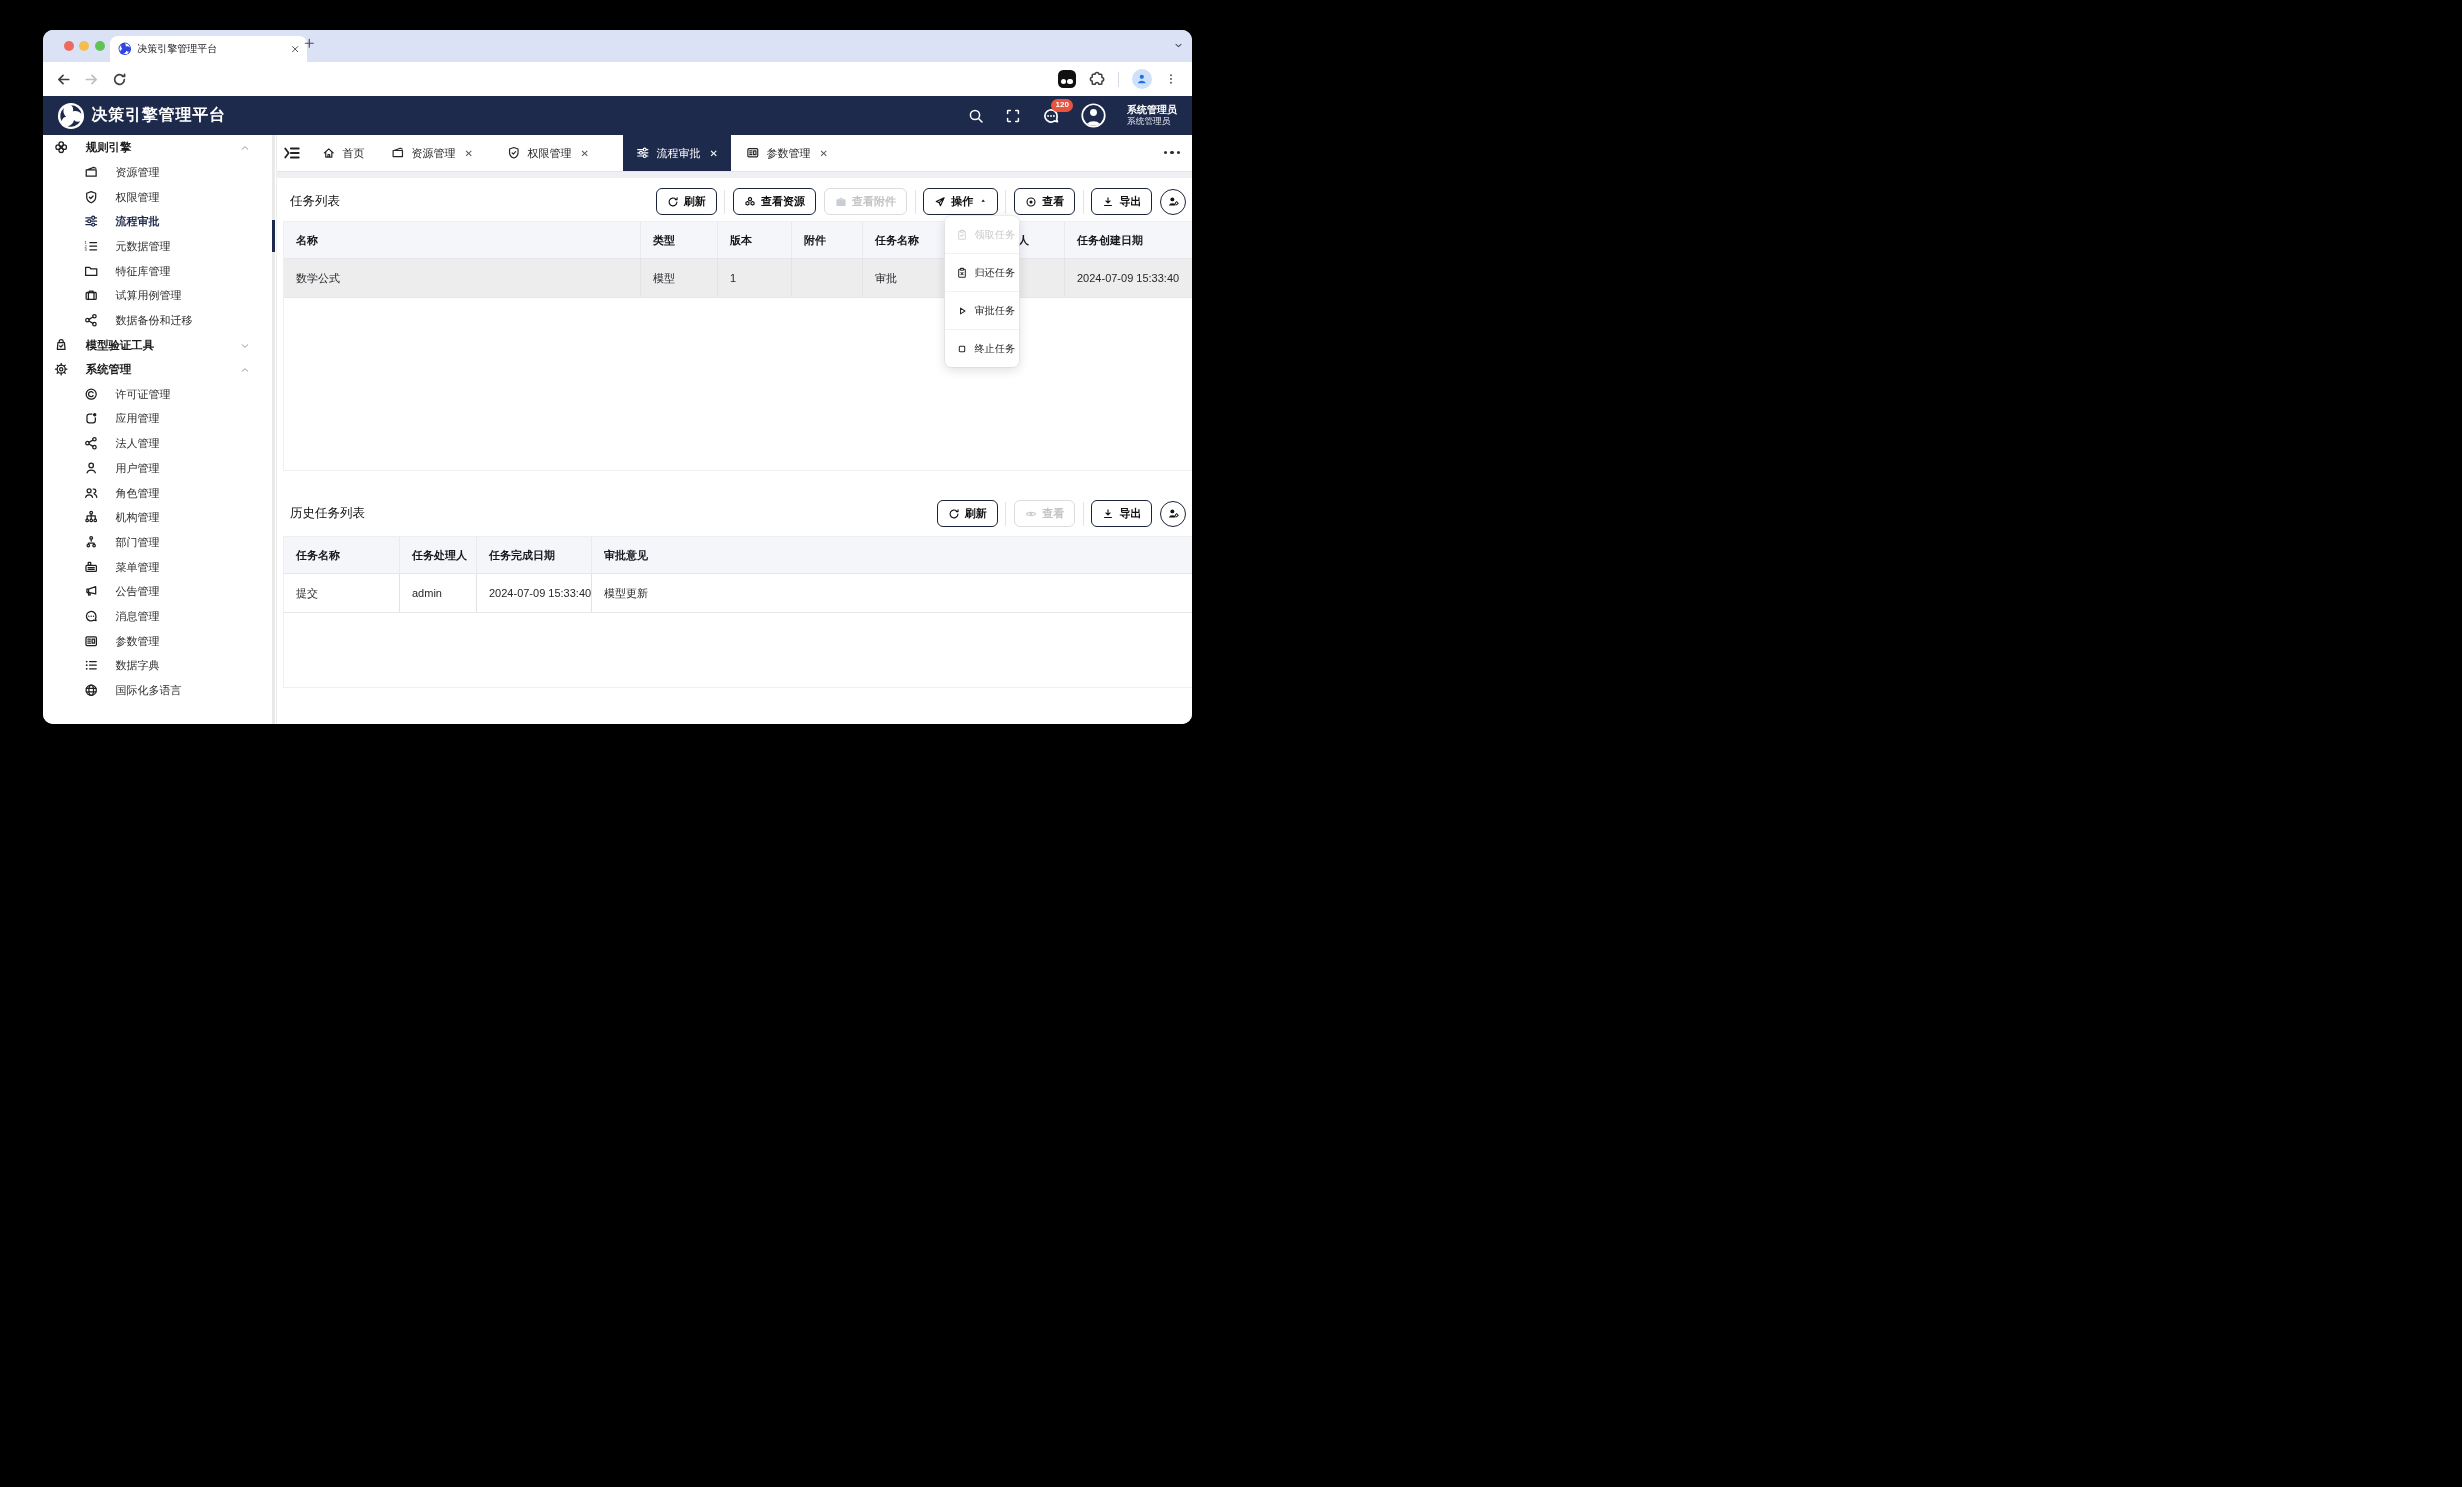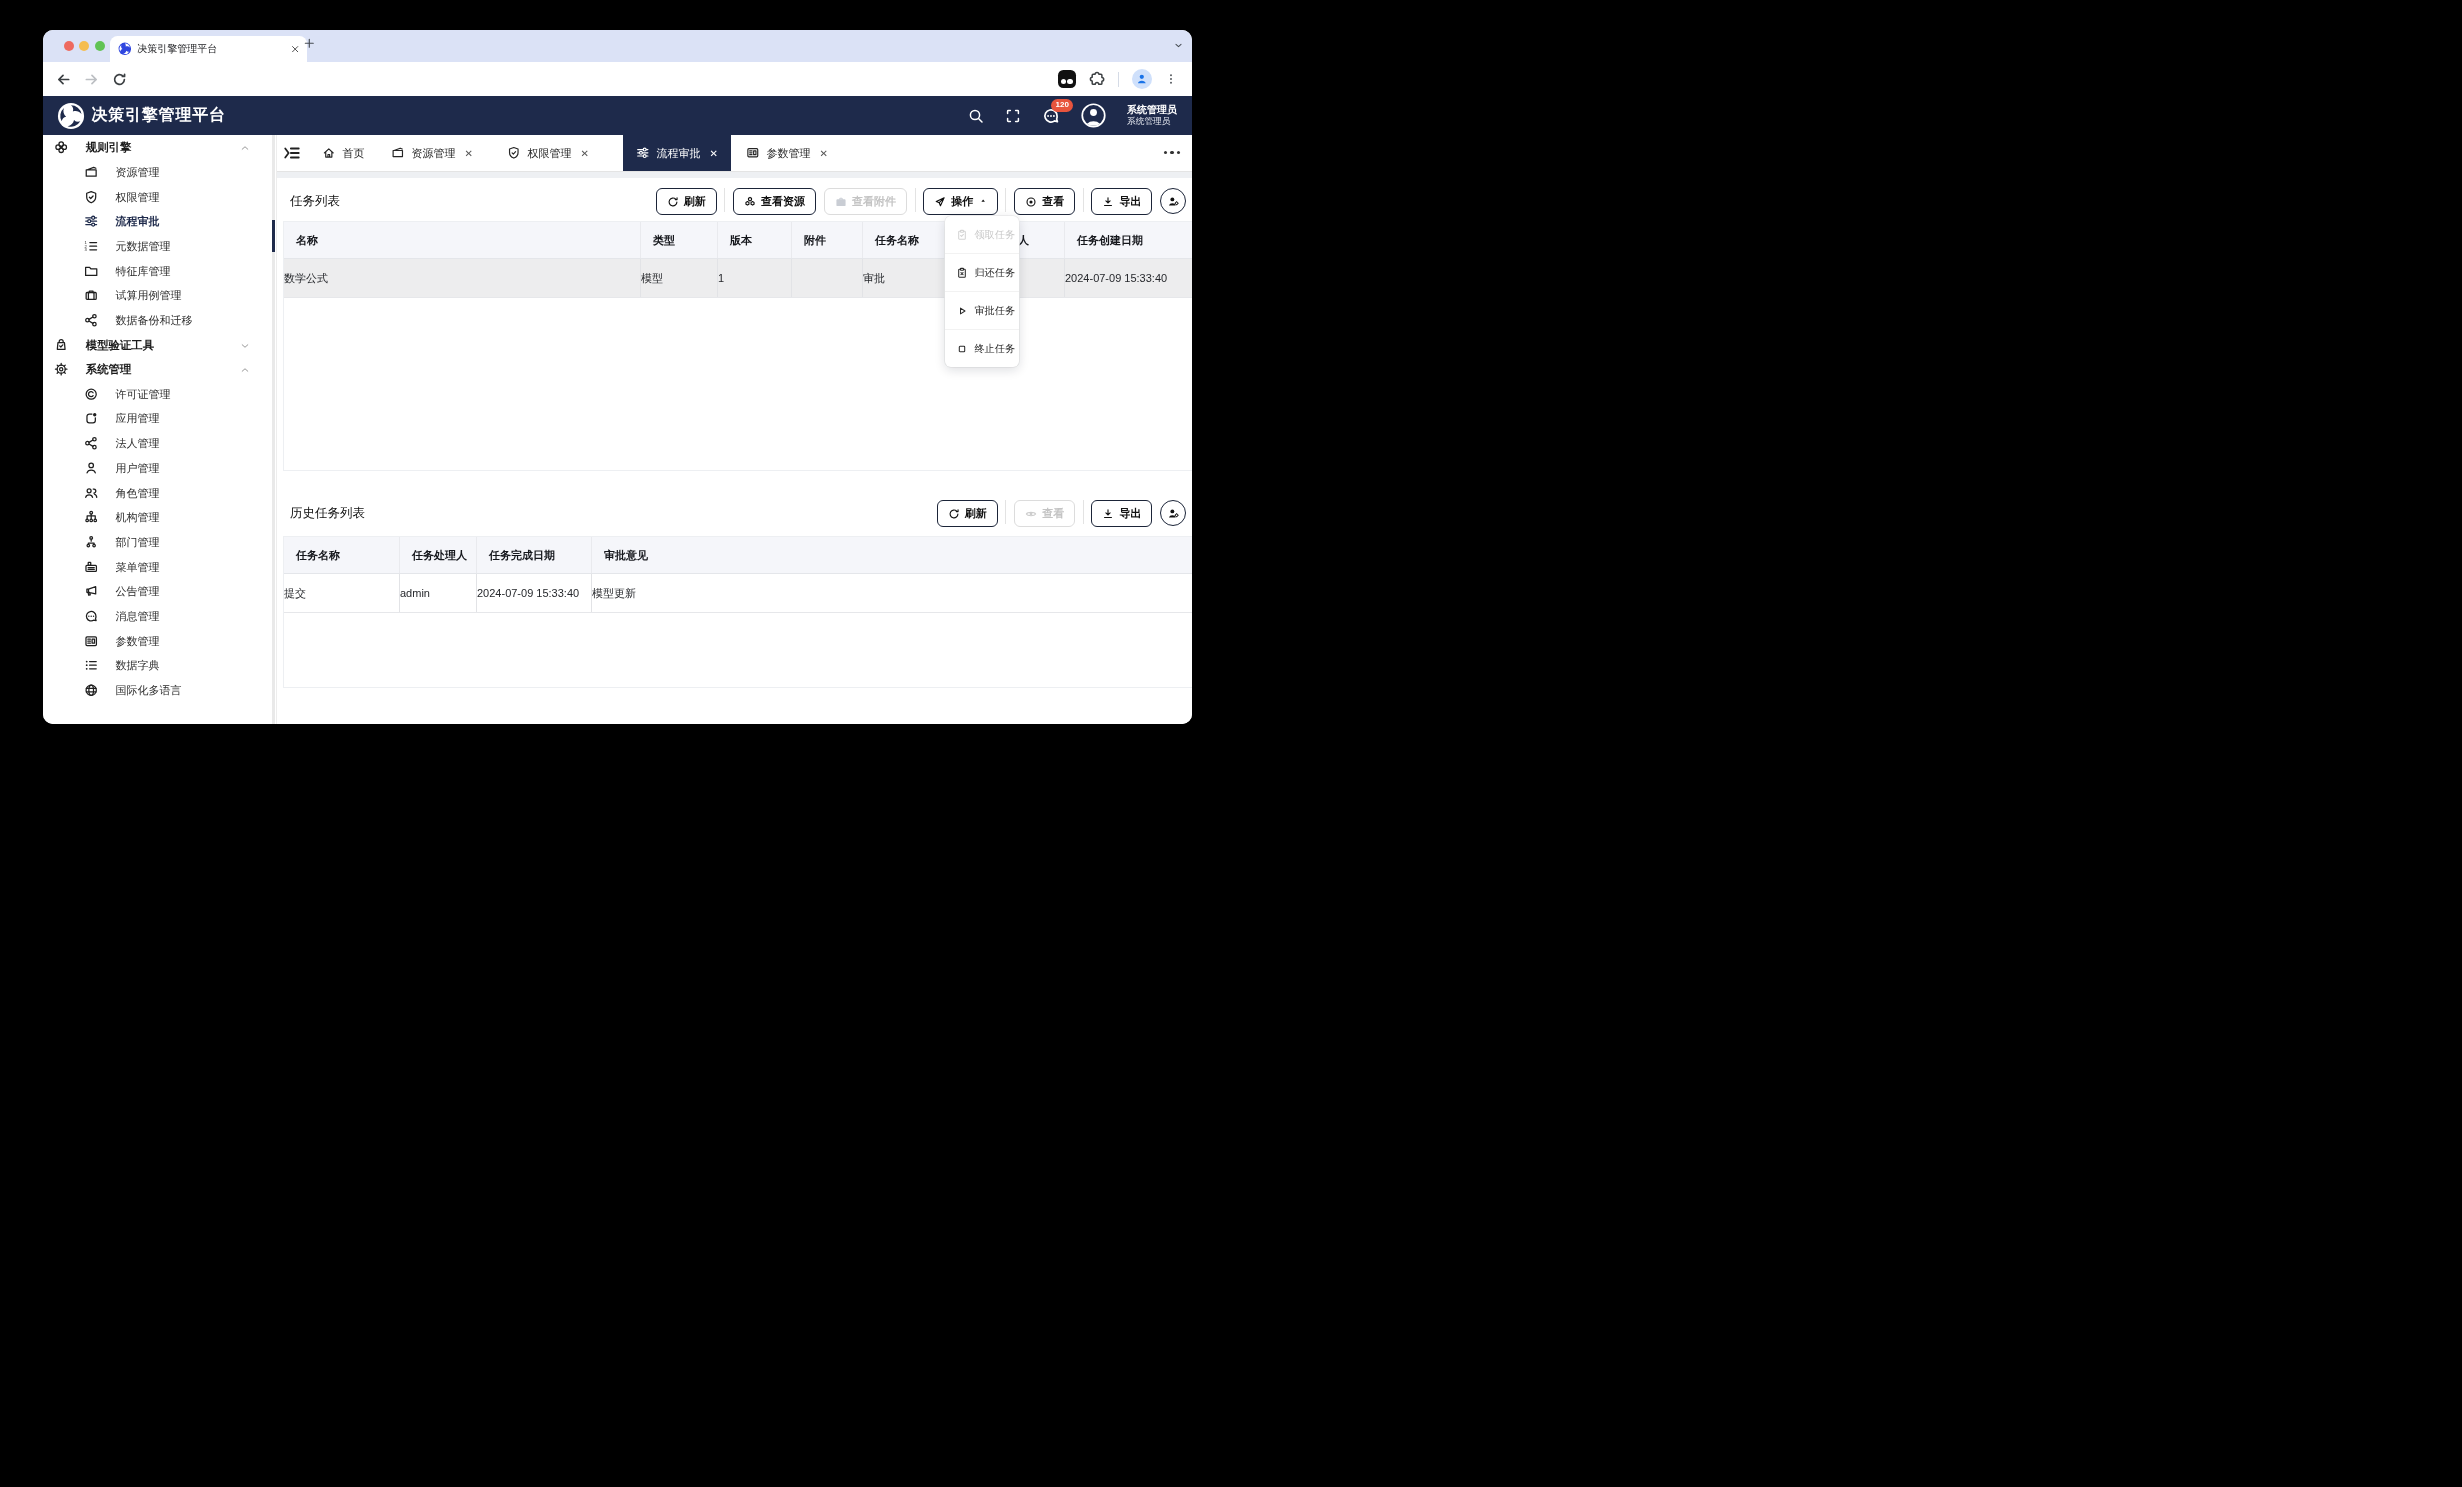--- a/index.html
+++ b/index.html
@@ -62,35 +62,35 @@
   .vt .x{font-size:10px;color:#555;margin-left:2.3px}
   .vt.active{background:#1e2a4b;color:#fff;padding:0 13px}
   .vt.active .x{color:#fff}
   .collapse{position:absolute;left:6px;top:9px;color:#222}
   .vellip{position:absolute;right:12px;top:16px;display:flex;gap:3px}
   .vellip i{width:3.4px;height:3.4px;border-radius:50%;background:#333}
   .gstrip{height:6px;background:#eef0f3}
 
   
   .sec-title{position:absolute;left:13px;font-size:12.5px;color:#101010;line-height:27px}
-  .btnrow{position:absolute;right:6px;display:flex;align-items:flex-start;gap:7.6px}
+  .btnrow{position:absolute;right:6px;display:flex;align-items:center;gap:7.6px}
   .btn{height:27px;border:1.1px solid #1b2438;border-radius:6px;background:#fff;display:inline-flex;align-items:center;gap:5.3px;padding:0 10px;font-size:11px;font-weight:700;color:#111;cursor:pointer;box-sizing:border-box}
   .btn .ic{width:12px;height:12px;stroke-width:1.5}
   .btn.dis{border-color:#dcdcdc;color:#c4c4c4;cursor:default}
   .btn.dis .ic{color:#cdcdcd}
   .vsep{width:0.8px;height:24px;background:#e3e3e3}
   .circle-btn{width:26px;height:26px;border:1.1px solid #1b2438;border-radius:50%;background:#fff;display:flex;align-items:center;justify-content:center;box-sizing:border-box;cursor:pointer}
 
   .panel{position:absolute;left:6px;width:1024px;border:0.8px solid #edeff2;background:#fff;box-sizing:border-box}
   .thead{display:flex;height:36px;background:#f5f6fa;border-bottom:0.8px solid #e4e6ea}
   .th{display:flex;align-items:center;padding-left:12px;font-size:11px;font-weight:700;color:#15171c;box-sizing:border-box;border-left:0.8px solid #e9eaee;overflow:hidden;white-space:nowrap}
   .th:first-child{border-left:none}
   .trow{display:flex;height:38px;border-bottom:0.8px solid #e6e7ea;background:#fff}
   .trow.selrow{background:#ededee}
-  .td{display:flex;align-items:center;font-size:11px;color:#26282c;box-sizing:border-box;border-left:0.8px solid #e2e3e6;overflow:hidden;white-space:nowrap}
+  .td{display:flex;align-items:center;padding-left:12px;font-size:11px;color:#26282c;box-sizing:border-box;border-left:0.8px solid #e2e3e6;overflow:hidden;white-space:nowrap}
   .td:first-child{border-left:none}
 
   
   .menu{position:absolute;left:668px;top:81px;width:74px;background:#fff;border-radius:6px;box-shadow:0 3px 10.6px rgba(15,23,42,.14),0 0 0 0.8px #f0f0f0;z-index:50;overflow:hidden}
   .mi{height:37px;display:flex;align-items:center;gap:6px;padding-left:11.4px;font-size:10.2px;color:#2a2a2a;cursor:pointer}
   .mi + .mi{border-top:0.8px solid #f2f2f2}
   .mi .ic{width:12px;height:12px}
   .mi.dis{color:#c9c9c9;cursor:default}
   .mi.dis .ic{color:#d4d4d4}
 </style>

